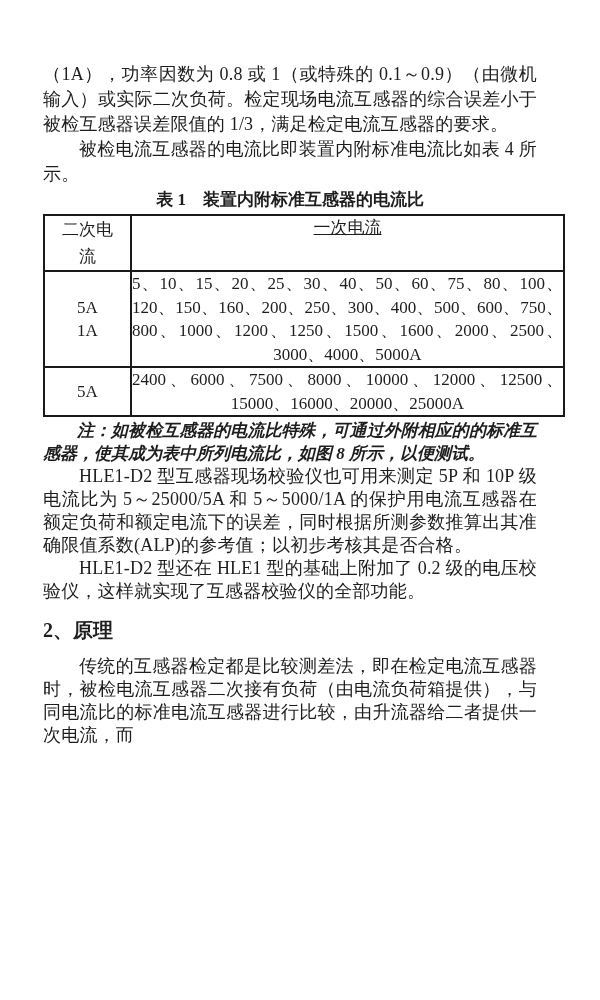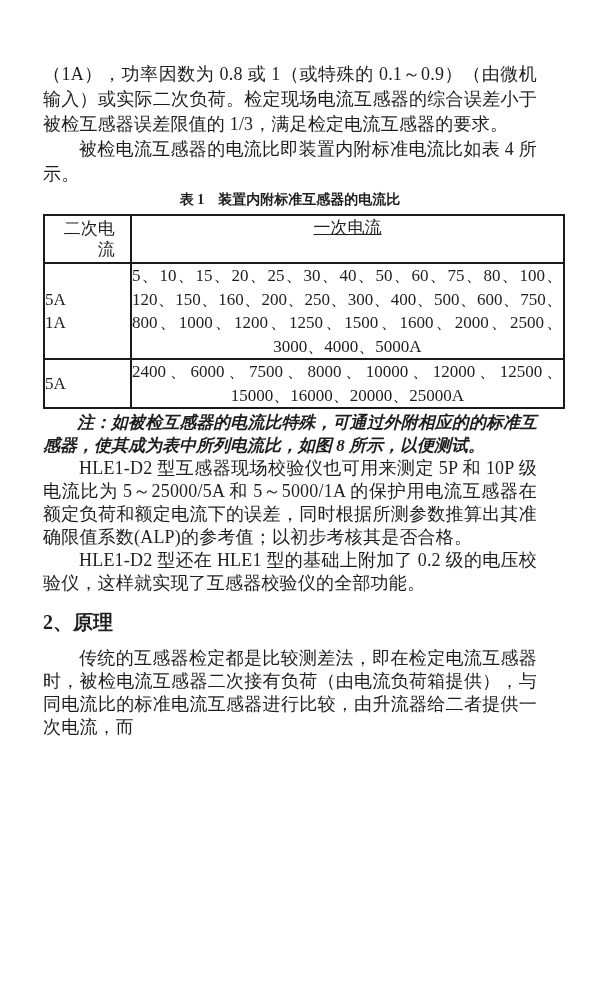--- a/index.html
+++ b/index.html
@@ -33,57 +33,57 @@
     margin: 2px 0 0 0;
     font-size: 17px;
     line-height: 23px;
     font-weight: bold;
     text-align: justify;
     text-indent: 2em;
     font-style: italic;
   }
   .table-caption {
     margin: 1px 0 2px 0;
-    font-size: 14px;
+    font-size: 17px;
     line-height: 24px;
     font-weight: bold;
     text-align: center;
   }
   table.ct-table {
     border-collapse: collapse;
     table-layout: fixed;
     width: 522px;
   }
   table.ct-table col.c1 { width: 87px; }
   table.ct-table th,
   table.ct-table td {
     border: 2px solid #1a1a1a;
     font-size: 17px;
     font-weight: normal;
     padding: 0;
   }
   th.sec-header {
     height: 46px;
     vertical-align: middle;
-    text-align: right;
-    line-height: 21px;
+    text-align: center;
+    line-height: 27px;
   }
   th.sec-header .narrow {
     width: 3.2em;
     margin: 0 auto;
   }
   th.pri-header {
     vertical-align: top;
     text-align: center;
     line-height: 23px;
     padding-top: 2px;
     text-decoration: underline;
   }
   td.sec-cell {
-    text-align: left;
+    text-align: center;
     vertical-align: middle;
     line-height: 23px;
   }
   td.pri-cell {
     text-align: justify;
     text-align-last: center;
     vertical-align: middle;
     line-height: 23.5px;
     padding: 1px 9px;
   }

